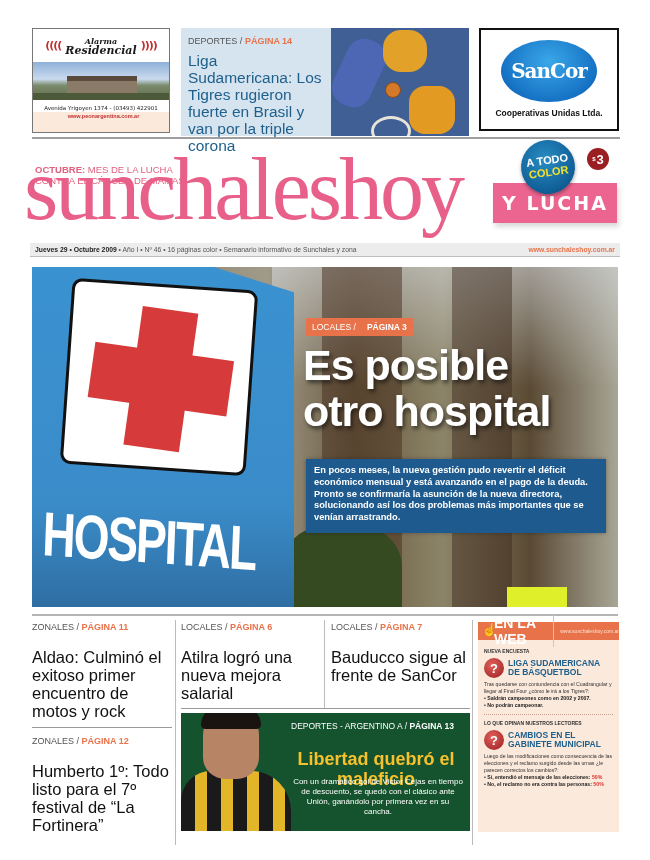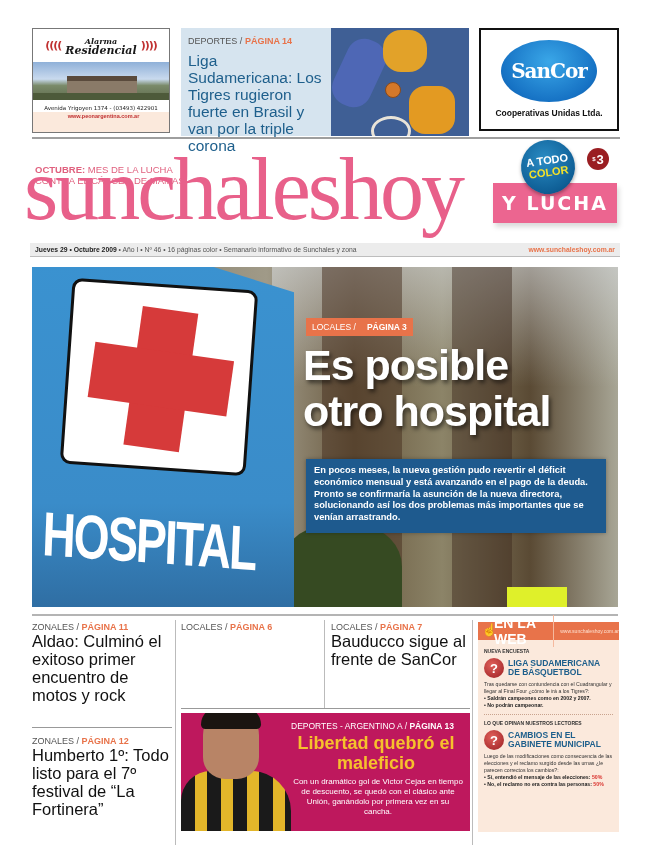--- a/index.html
+++ b/index.html
@@ -69,32 +69,32 @@
 
   .feature-kicker { left: 306px; top: 318px; height: 18px; background: #e8734a; color: #fff; padding: 0 6px; display: flex; align-items: center; font-family: "Liberation Sans", sans-serif; font-size: 8.5px; }
   .feature-kicker b { margin-left: 11px; }
   .feature-hl { left: 303px; top: 342px; font-family: "Liberation Sans", sans-serif; font-weight: bold; font-size: 43px; line-height: 46px; color: #fff; letter-spacing: -1px; text-shadow: 2px 3px 4px rgba(0,0,0,0.55); }
   .feature-deck { left: 306px; top: 459px; width: 300px; height: 74px; background: #1e5a8e; color: #fff; padding: 6px 8px; font-family: "Liberation Sans", sans-serif; font-weight: bold; font-size: 9.3px; line-height: 11.8px; box-shadow: 0 0 4px rgba(0,0,0,0.3); }
 
   .rule2 { left: 32px; top: 614px; width: 586px; height: 2px; background: #b4b4b4; }
 
   
   .story { font-family: "Liberation Sans", sans-serif; }
-  .story .hl { font-size: 16.5px; line-height: 18px; color: #111; margin-top: 0; }
+  .story .hl { font-size: 16.5px; line-height: 18px; color: #111; margin-top: 16px; }
   .s1 { left: 32px; top: 622px; width: 140px; }
   .s2 { left: 32px; top: 736px; width: 140px; }
   .s1-rule { left: 32px; top: 727px; width: 140px; height: 1px; background: #999; }
   .vrule-a { left: 175px; top: 620px; width: 1px; height: 225px; background: #bbb; }
   .s3 { left: 181px; top: 622px; width: 140px; }
   .vrule-b { left: 324px; top: 620px; width: 1px; height: 88px; background: #bbb; }
   .s4 { left: 331px; top: 622px; width: 140px; }
   .vrule-c { left: 472px; top: 620px; width: 1px; height: 225px; background: #bbb; }
   .s3-rule { left: 181px; top: 708px; width: 289px; height: 1px; background: #999; }
 
-  .sports { left: 181px; top: 713px; width: 289px; height: 118px; background: #be185d; overflow: hidden; }
+  .sports { left: 181px; top: 713px; width: 289px; height: 118px; background: #14532d; overflow: hidden; }
   .sports .player-head { position: absolute; left: 22px; top: -4px; width: 56px; height: 70px; background: #b88466; border-radius: 26px 26px 22px 22px; }
   .sports .player-hair { position: absolute; left: 20px; top: -6px; width: 60px; height: 22px; background: #1a1410; border-radius: 24px 24px 6px 6px; }
   .sports .player-body { position: absolute; left: 0; top: 58px; width: 110px; height: 70px; background: repeating-linear-gradient(90deg, #1a1a1a 0, #1a1a1a 14px, #e3b62a 14px, #e3b62a 26px); border-radius: 30px 40px 0 0; }
   .sports .kick { position: absolute; left: 110px; top: 8px; color: #fff; font-size: 8.5px; }
   .sports .kick b { font-weight: bold; }
   .sports .hl { position: absolute; left: 106px; top: 20px; width: 178px; text-align: center; color: #f6c12c; font-weight: bold; font-size: 18px; line-height: 20px; }
   .sports .deck { position: absolute; left: 112px; top: 64px; width: 170px; text-align: center; color: #fff; font-size: 8px; line-height: 10px; }
 
   
   .web { left: 478px; top: 622px; width: 141px; height: 210px; background: #fbe9dc; font-family: "Liberation Sans", sans-serif; }
@@ -206,20 +206,21 @@
 <div class="abs s1-rule"></div>
 <div class="abs story s2">
   <div class="kicker"><span>ZONALES /</span> <span class="pg">PÁGINA 12</span></div>
   <div class="hl">Humberto 1º: Todo listo para el 7º festival de “La Fortinera”</div>
 </div>
 
 <div class="abs vrule-a"></div>
 
 <div class="abs story s3">
   <div class="kicker"><span>LOCALES /</span> <span class="pg">PÁGINA 6</span></div>
+  <div class="hl">Atilra logró una nueva mejora salarial</div>
 </div>
 <div class="abs vrule-b"></div>
 <div class="abs story s4">
   <div class="kicker"><span>LOCALES /</span> <span class="pg">PÁGINA 7</span></div>
   <div class="hl">Bauducco sigue al frente de SanCor</div>
 </div>
 <div class="abs s3-rule"></div>
 
 <div class="abs story sports">
   <div class="player-body"></div>

